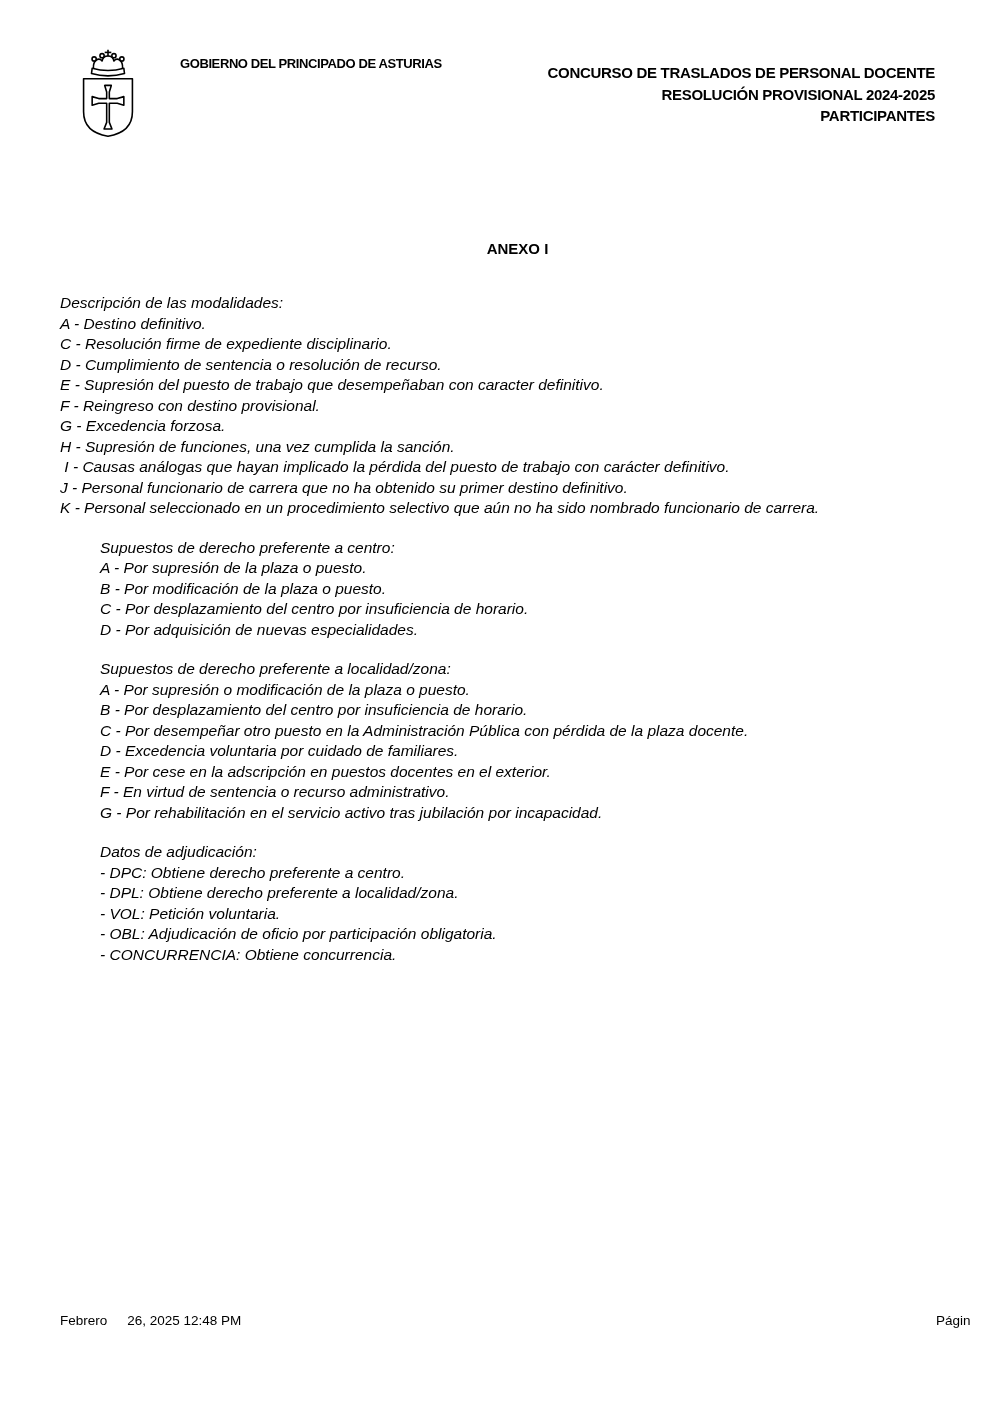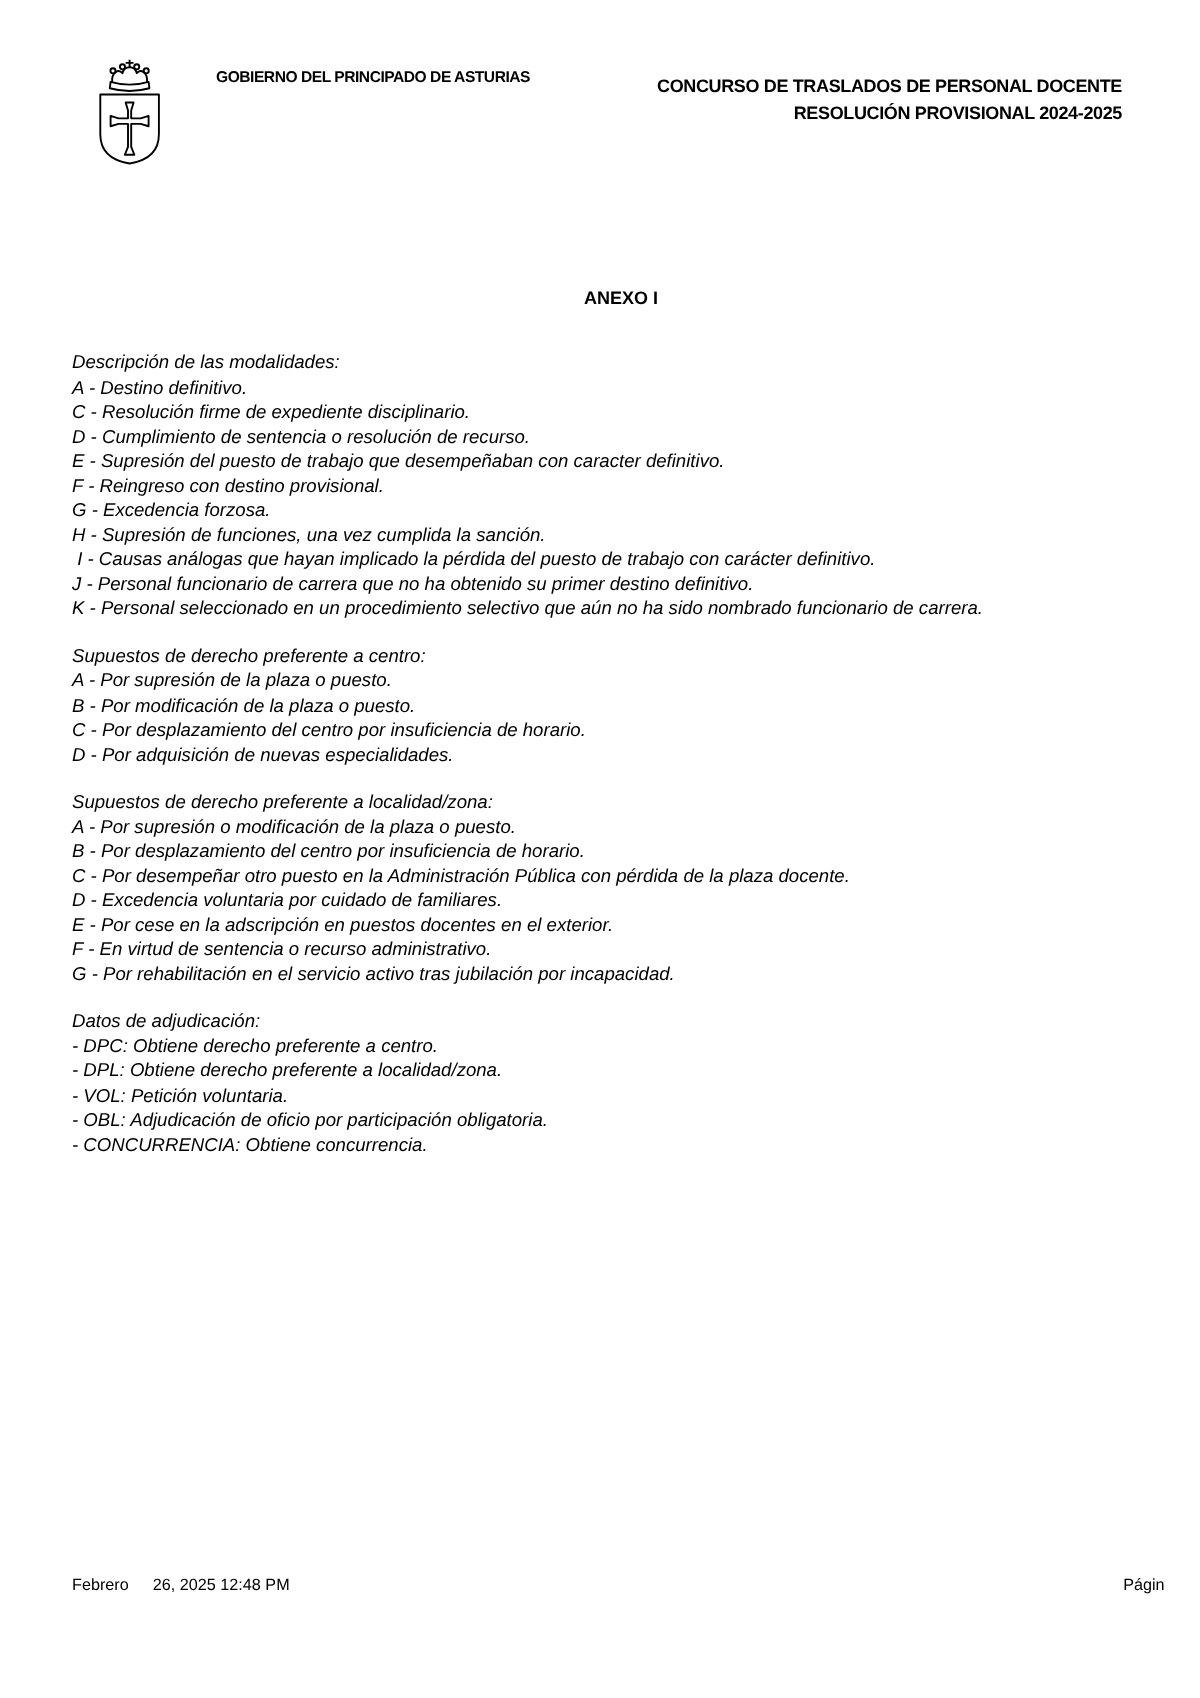--- a/index.html
+++ b/index.html
@@ -50,21 +50,21 @@
   .doc-body{
     position:absolute;
     left:60px; top:293px; right:20px;font-style:italic;
   }
   .line{
     font-size:15.5px;
     line-height:20.5px;
     white-space:pre-wrap;
   }
   .doc-section{margin:0;padding:0;}
-  .doc-section + .doc-section{margin-top:19px;}
+  .doc-section + .doc-section{margin-top:19px;margin-left:40px;}
   
   .footer-date{
     position:absolute;
     left:60px; top:1313px;
     font-size:13.5px;
     white-space:pre;
   }
   .footer-date .gap{display:inline-block;width:20px;}
   .footer-page{
     position:absolute;
@@ -97,20 +97,21 @@
 
       <path d="M45,56 L55,56 L52,66 L52,76 L64,76 L74,73 L74,86 L64,83 L52,83 L52,112 L56,122 L44,122 L48,112 L48,83 L36,83 L26,86 L26,73 L36,76 L48,76 L48,66 Z"></path>
     </svg>
   </div>
 
   <div class="org-name">GOBIERNO DEL PRINCIPADO DE ASTURIAS</div>
 
   <div class="title-block">
     <div>CONCURSO DE TRASLADOS DE PERSONAL DOCENTE</div>
     <div>RESOLUCIÓN PROVISIONAL 2024-2025</div>
+    <div>PARTICIPANTES</div>
   </div>
 
   <div class="anexo-title">ANEXO I</div>
 
   <main class="doc-body" id="doc-body">
       <section class="doc-section">
         <div class="line">Descripción de las modalidades:</div>
         <div class="line">A - Destino definitivo.</div>
         <div class="line">C - Resolución firme de expediente disciplinario.</div>
         <div class="line">D - Cumplimiento de sentencia o resolución de recurso.</div>

